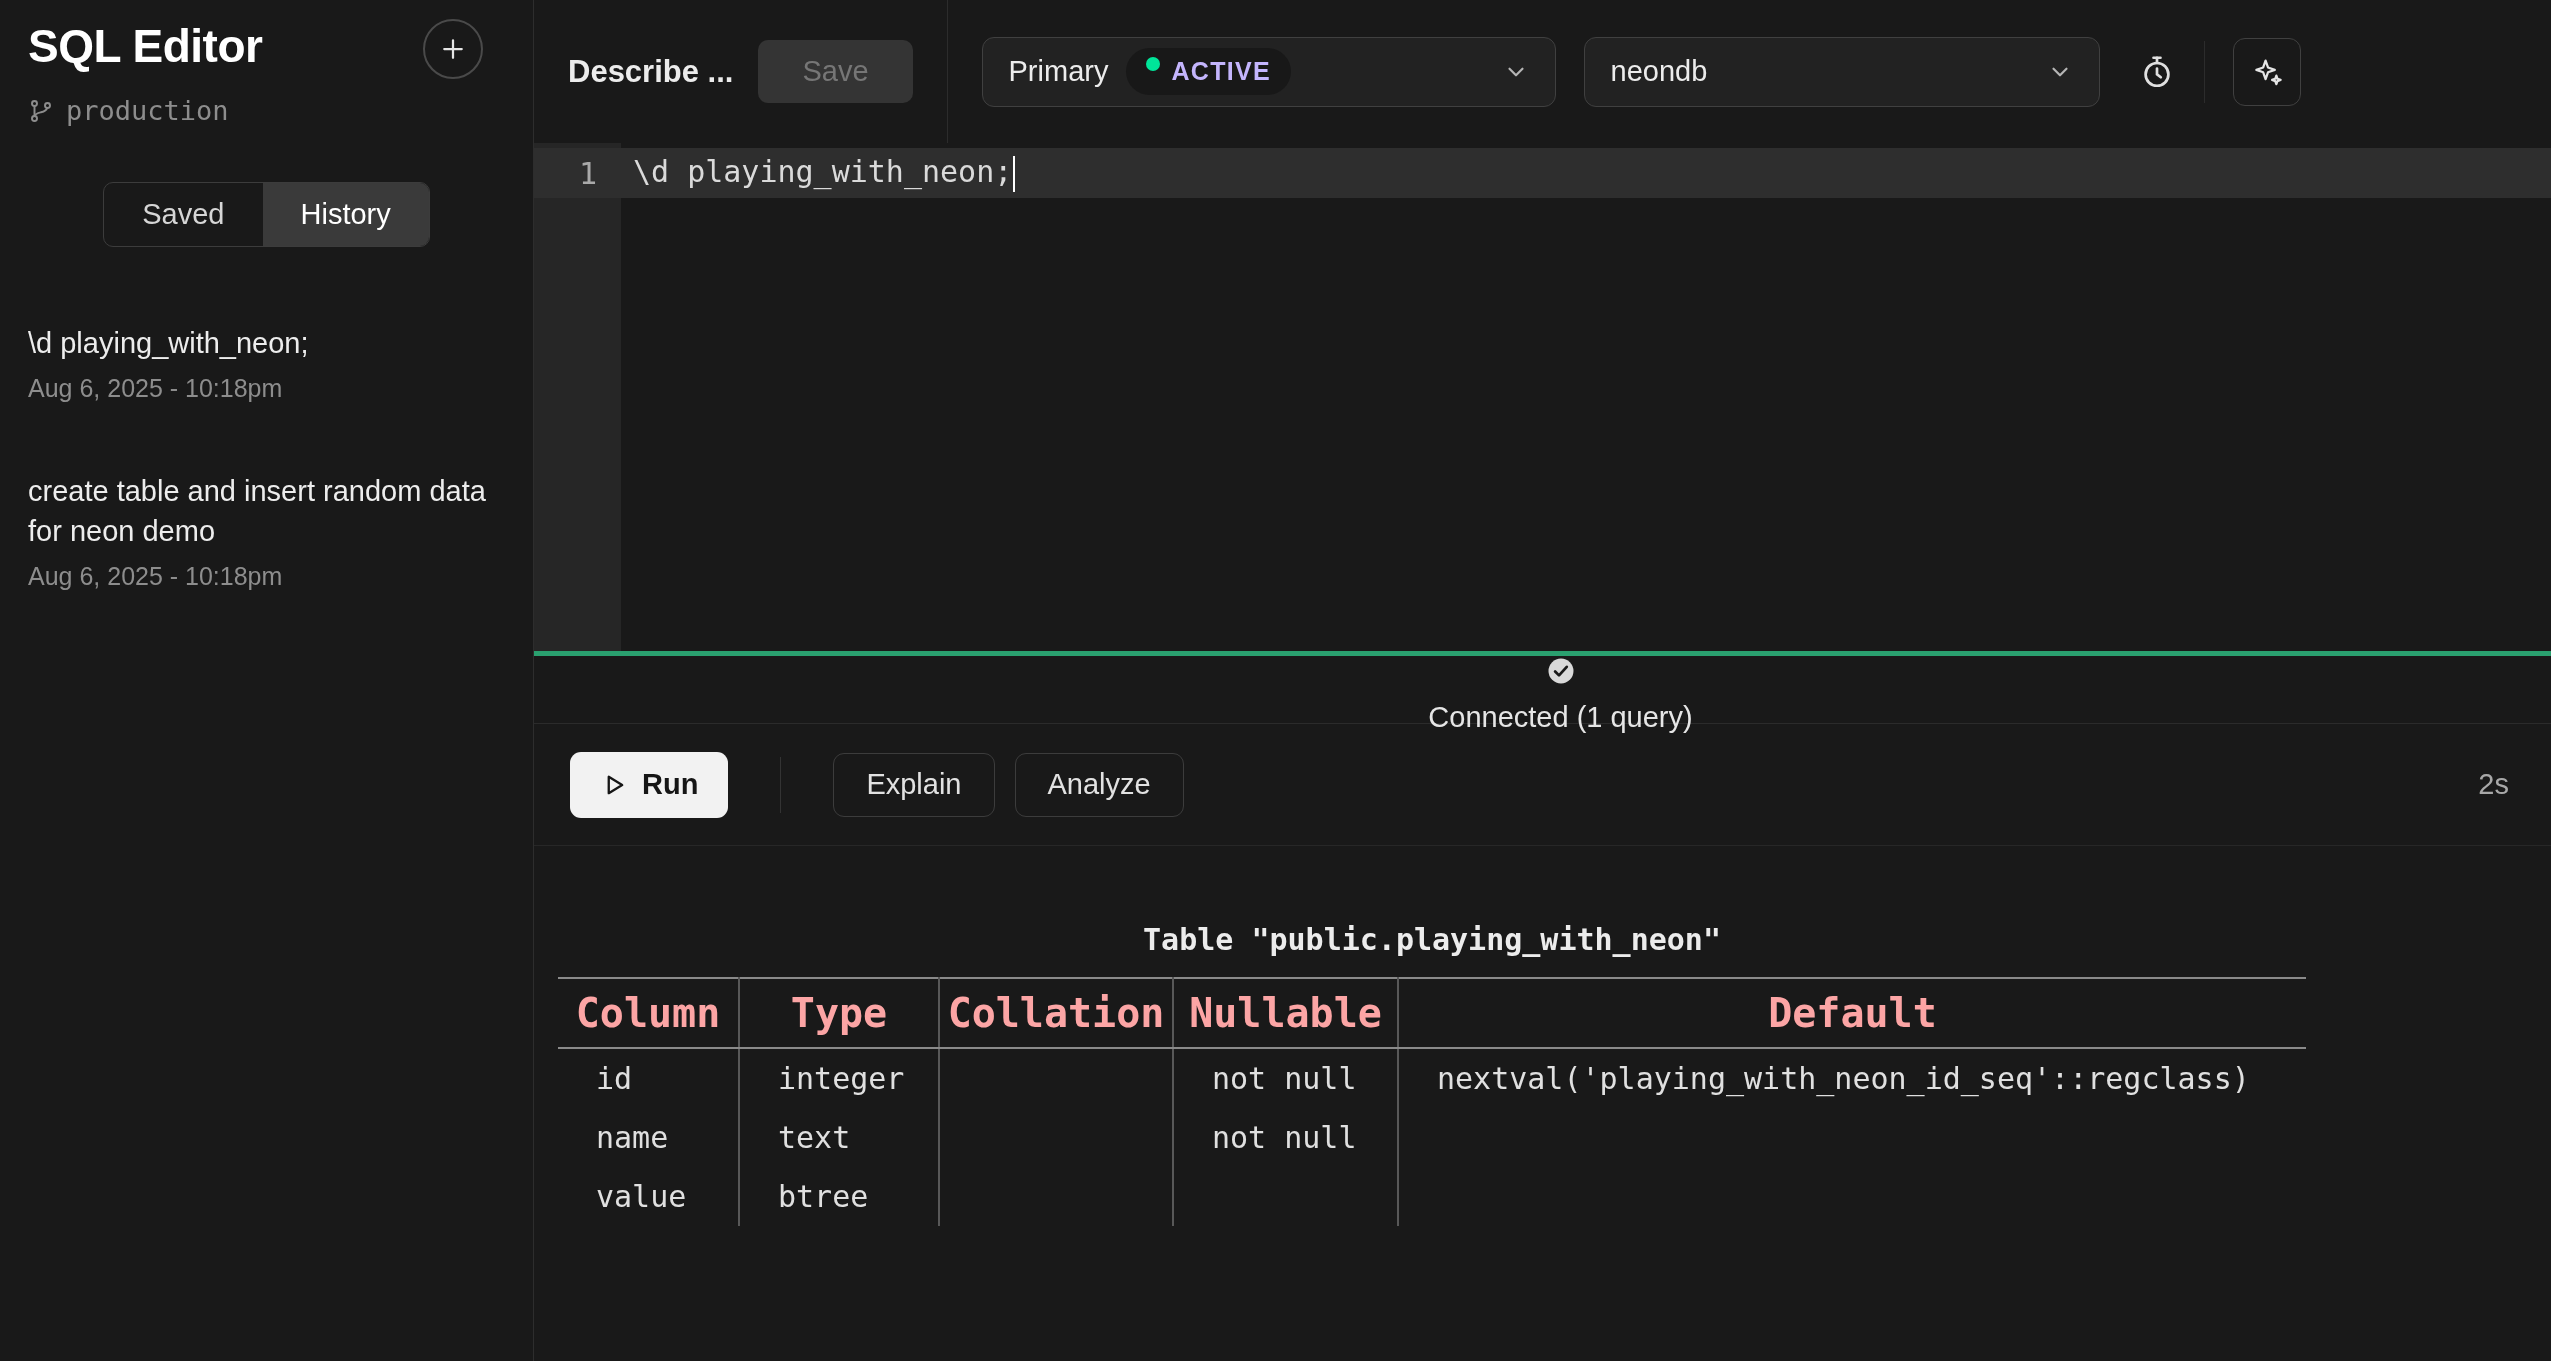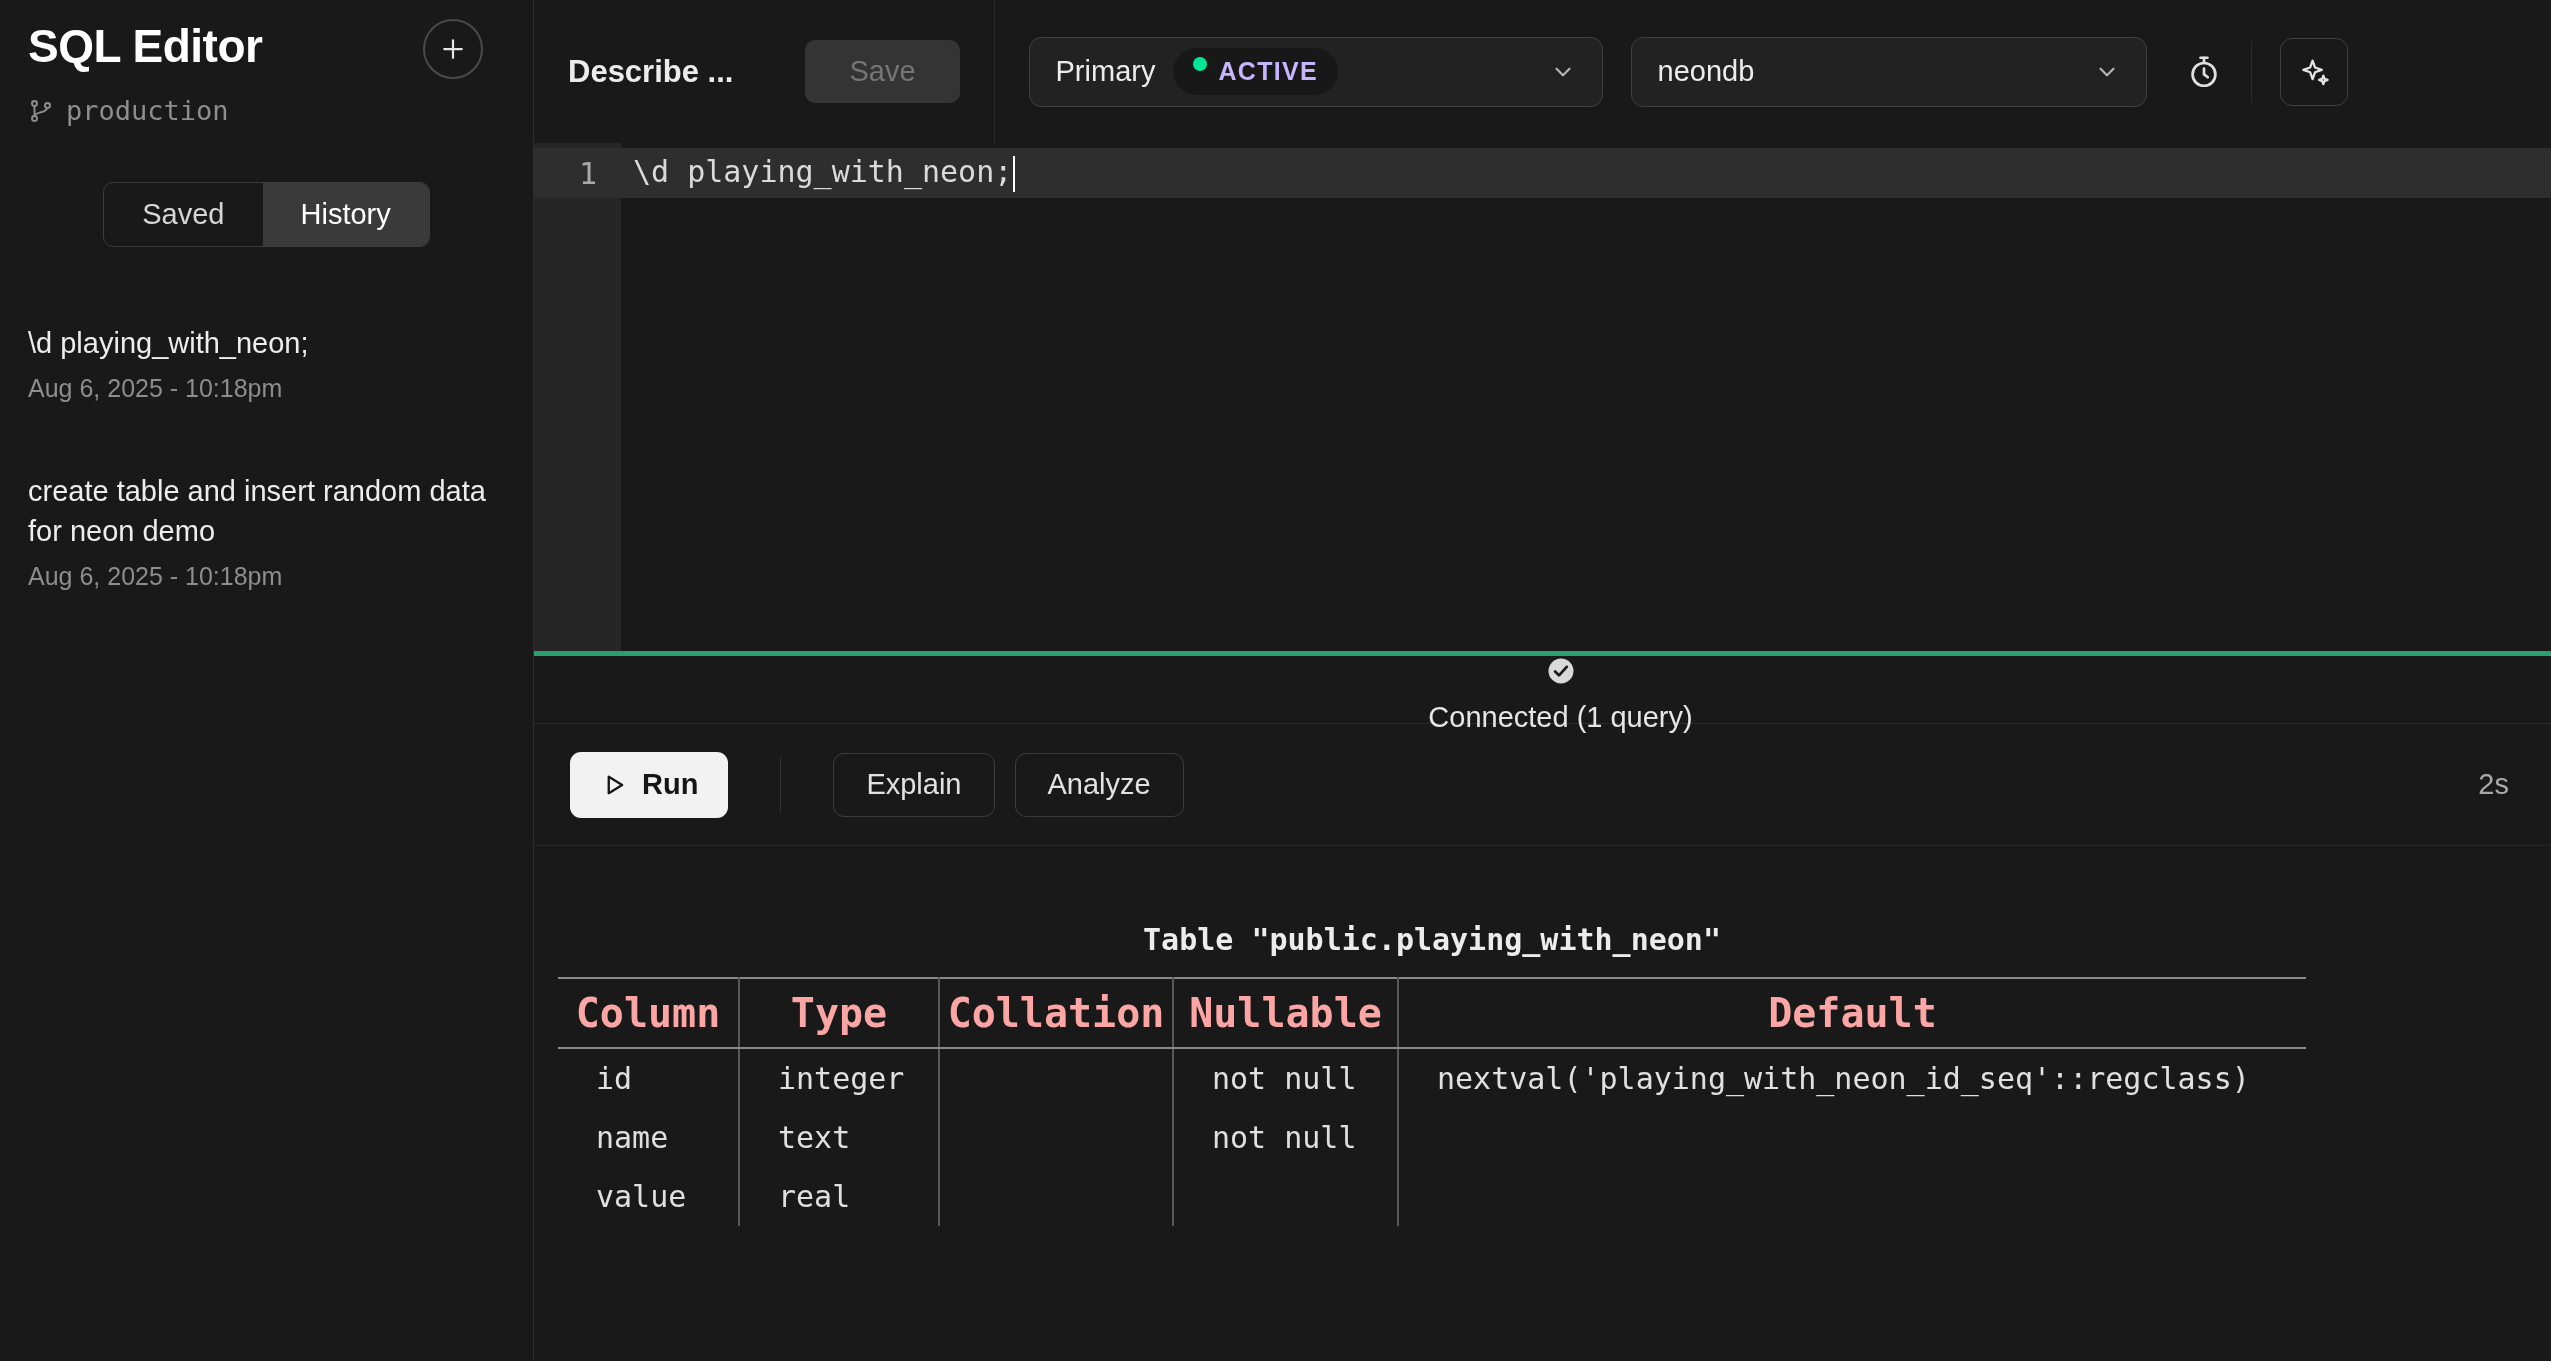--- a/index.html
+++ b/index.html
@@ -46,21 +46,21 @@
   .tab.active { background: #3a3a3a; color: #ffffff; }
   .history-list { margin-top: 76px; padding: 0 28px; display: flex; flex-direction: column; gap: 68px; }
   .history-item { cursor: pointer; }
   .history-query { font-size: 29px; color: #ededed; line-height: 1.4; }
   .history-time { font-size: 25px; color: #8d8d8d; margin-top: 10px; }
 
   
   .main { flex: 1; min-width: 0; display: flex; flex-direction: column; }
 
   .topbar { height: 143px; flex-shrink: 0; display: flex; align-items: center; padding-left: 34px; }
-  .query-title { font-size: 31px; font-weight: 600; color: #ececec; margin-right: 72px; cursor: text; white-space: nowrap; }
+  .query-title { font-size: 31px; font-weight: 600; color: #ececec; margin-right: 25px; cursor: text; white-space: nowrap; }
   .save-btn {
     background: #343434; color: #767676; border: none; border-radius: 10px;
     font-size: 29px; font-family: inherit; padding: 15px 44px; cursor: default;
   }
   .vdiv-full { width: 1px; height: 100%; background: #2c2c2c; margin: 0 34px; flex-shrink: 0; }
   .vdiv-short { width: 1px; height: 62px; background: #2c2c2c; margin: 0 28px; flex-shrink: 0; }
 
   .select {
     display: flex; align-items: center; height: 70px;
     background: #222222; border: 1px solid #404040; border-radius: 12px;
@@ -295,21 +295,21 @@
           </tr>
           <tr>
             <td>name</td>
             <td>text</td>
             <td></td>
             <td>not null</td>
             <td></td>
           </tr>
           <tr>
             <td>value</td>
-            <td>real</td>
+            <td>btree</td>
             <td></td>
             <td></td>
             <td></td>
           </tr>
         </tbody>
       </table>
     </div>
 
   </main>
 </div>

